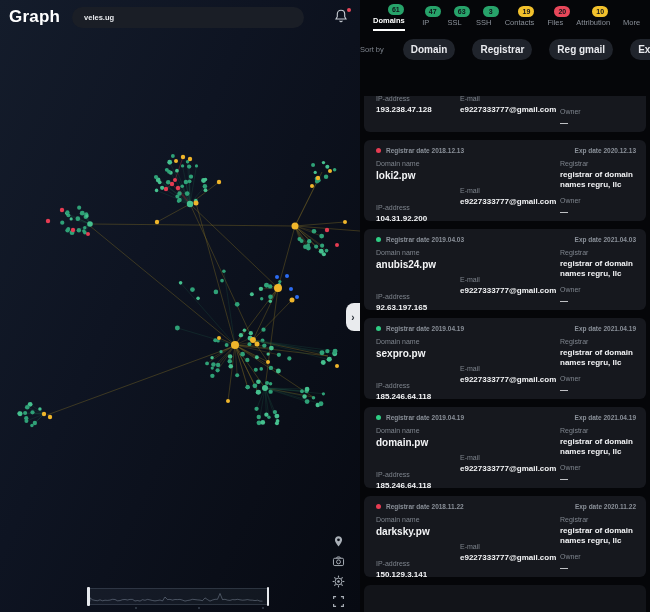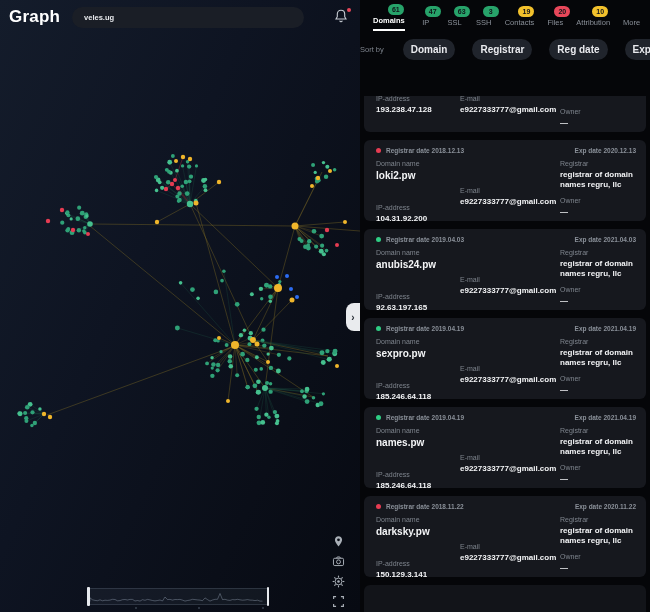--- a/index.html
+++ b/index.html
@@ -524,21 +524,21 @@
     <div class="tab">
 
       <span class="tab-label">More</span>
     </div>
   </div>
 
   <div class="sort-row">
     <span class="sort-label">Sort by</span>
     <button class="pill">Domain</button>
     <button class="pill">Registrar</button>
-    <button class="pill">Reg date</button>
+    <button class="pill">Reg gmail</button>
     <button class="pill">Exp gmail</button>
     <button class="pill">E-mail</button>
 
     <span class="sort-spacer"></span>
 
   </div>
 
   <div class="cards">
 
     <div class="card partial">
@@ -649,21 +649,21 @@
     <div class="card">
       <div class="card-head">
         <div class="head-left">
           <span class="dot" style="background: rgb(47, 206, 132);"></span>
           <span class="date-text">Registrar date 2019.04.19</span>
         </div>
         <span class="date-text">Exp date 2021.04.19</span>
       </div>
       <div class="f p-domain">
           <div class="fl">Domain name</div>
-        <div class="fv fv-domain">names.pw</div>
+        <div class="fv fv-domain">domain.pw</div>
         </div>
       <div class="f p-ip">
           <div class="fl">IP-address</div>
         <div class="fv">185.246.64.118</div>
         </div>
       <div class="f p-email">
           <div class="fl">E-mail</div>
         <div class="fv">e9227333777@gmail.com</div>
         </div>
       <div class="f p-reg">

